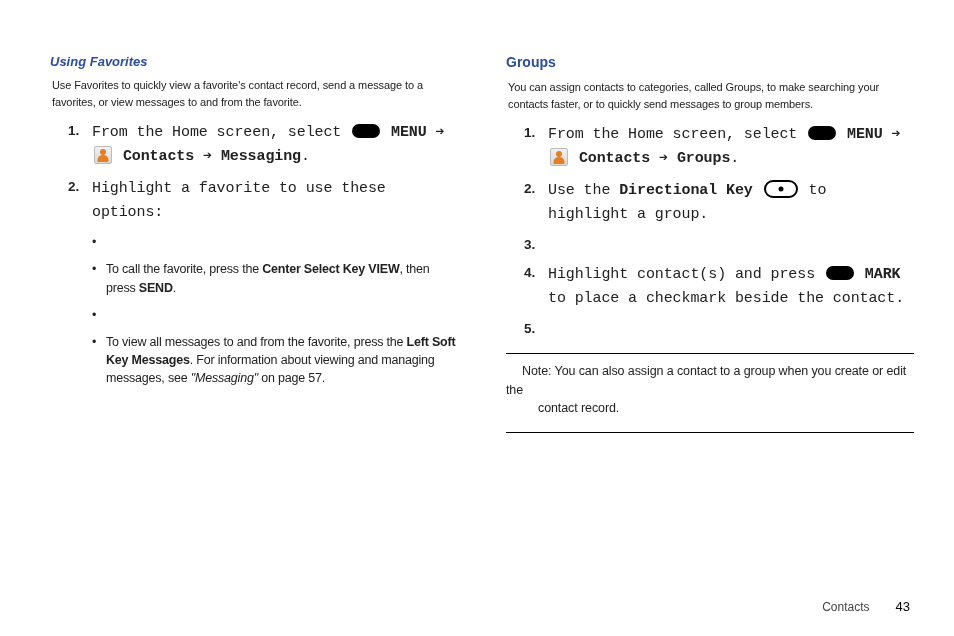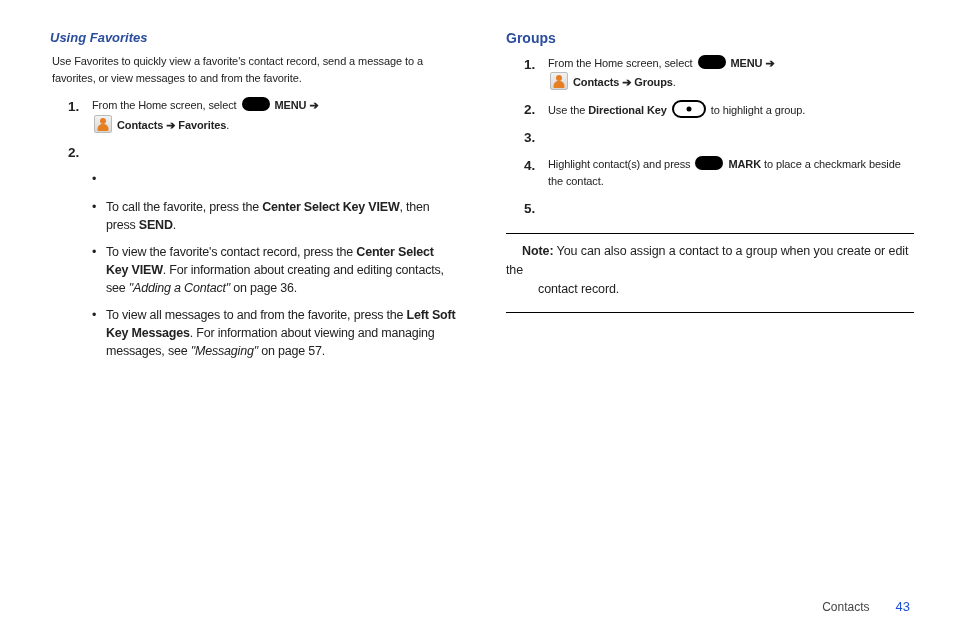--- a/index.html
+++ b/index.html
@@ -8,20 +8,21 @@
       width: 954px;
       height: 636px;
       background: #fff;
       color: #222;
       position: relative;
       padding: 28px 40px 28px 50px;
     }
     .columns {
       display: flex;
       gap: 48px;
+      margin-top: 24px;
     }
     .col {
       flex: 1;
       line-height: 1.48;
     }
     .heading-minor {
       color: #2a4d9e;
       font-style: italic;
       font-weight: bold;
       font-size: 13px;
@@ -45,23 +46,24 @@
       margin-bottom: 8px;
       padding-left: 18px;
     }
     .ol-num {
       font-weight: bold;
       font-size: 13.5px;
       flex-shrink: 0;
       width: 24px;
     }
     .ol-content {
-      font-size: 11px;
+      font-size: 15px;
       line-height: 1.6;
       letter-spacing: -0.1px;
+      font-family: Liberation Mono, monospace;
     }
     .bullet-item {
       display: flex;
       margin-bottom: 9px;
       padding-left: 42px;
       font-size: 12.5px;
       line-height: 1.45;
       letter-spacing: -0.2px;
     }
     .bullet-dot {
@@ -157,89 +159,88 @@
       border: none;
       border-top: 1px solid #000;
       margin: 14px 0 8px 0;
     }
     .note-row {
       font-size: 12.5px;
       line-height: 1.5;
       padding-left: 0;
       letter-spacing: -0.1px;
     }
-    .note-row .lbl { font-weight: bold; padding-left: 16px; }
+    .note-row .lbl { font-weight: normal; padding-left: 16px; }
     .note-indent { padding-left: 32px; display: block; }
     .footer {
       position: absolute;
       right: 44px;
       bottom: 22px;
       font-size: 12px;
       color: #444;
       display: flex;
       gap: 26px;
       align-items: baseline;
     }
-    .footer .pg { font-size: 13px; color: #1d4ed8; }
+    .footer .pg { font-size: 13px; color: #000000; }
   </style>
 </head>
 <body>
 
 <div class="columns">
 
   <div class="col">
     <div class="heading-minor">Using Favorites</div>
     <div class="body-text">Use Favorites to quickly view a favorite's contact record, send a message to a favorites, or view messages to and from the favorite.</div>
 
     <div class="ol-item">
       <span class="ol-num">1.</span>
       <span class="ol-content">
         <span>From the Home screen, select </span>
         <span class="icon-pill"></span>
         <span class="bold">MENU</span>
         <span class="arrow">➔</span><br>
         <span class="icon-contact"></span>
         <span class="bold">Contacts</span>
         <span class="arrow">➔</span>
-        <span class="bold">Favorites</span>.
+        <span class="bold">Messaging</span>.
       </span>
     </div>
 
     <div class="ol-item">
       <span class="ol-num">2.</span>
+      <span class="ol-content">Highlight a favorite to use these options:</span>
     </div>
 
     <div class="bullet-item">
       <span class="bullet-dot">•</span>
     </div>
 
     <div class="bullet-item">
       <span class="bullet-dot">•</span>
       <span>
         <span>To call the favorite, press the </span><span class="bold">Center Select Key VIEW</span><span>, then press </span><span class="bold">SEND</span>.
       </span>
     </div>
 
     <div class="bullet-item">
       <span class="bullet-dot">•</span>
-      <span>
-        <span>To view the favorite's contact record, press the </span><span class="bold">Center Select Key VIEW</span><span>. For information about creating and editing contacts, see </span><span class="ital">"Adding a Contact"</span><span> on page 36.</span>
-      </span>
     </div>
 
     <div class="bullet-item">
       <span class="bullet-dot">•</span>
       <span>
         <span>To view all messages to and from the favorite, press the </span><span class="bold">Left Soft Key Messages</span><span>. For information about viewing and managing messages, see </span><span class="ital">"Messaging"</span><span> on page 57.</span>
       </span>
     </div>
   </div>
 
   <div class="col">
     <div class="heading-major">Groups</div>
+    <div class="body-text">You can assign contacts to categories, called Groups, to make searching your contacts faster, or to quickly send messages to group members.</div>
 
 
     <div class="ol-item">
       <span class="ol-num">1.</span>
       <span class="ol-content">
         <span>From the Home screen, select </span>
         <span class="icon-pill"></span>
         <span class="bold">MENU</span>
         <span class="arrow">➔</span><br>
         <span class="icon-contact"></span>

